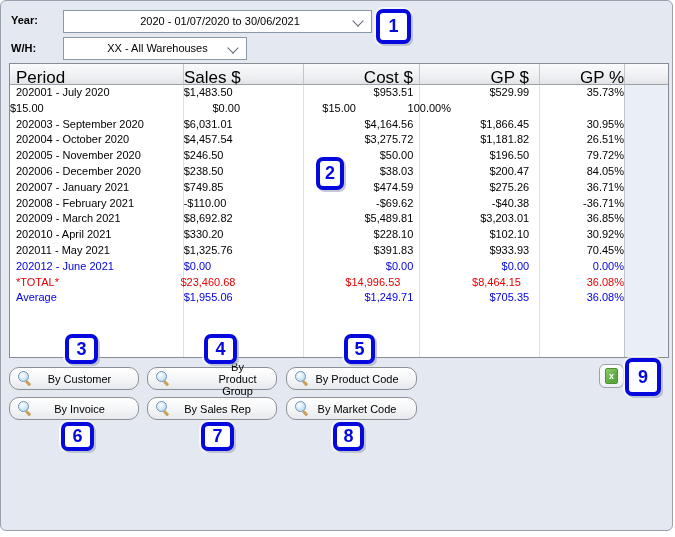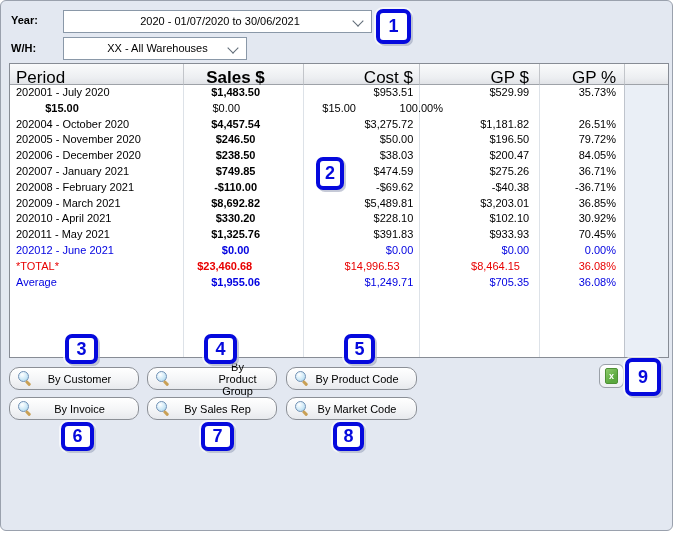--- a/index.html
+++ b/index.html
@@ -13,24 +13,24 @@
     border-bottom:1.6px solid #5f6b77;transform:rotate(45deg);}
   
   .grid{position:absolute;left:8px;top:62px;width:660px;height:295px;background:#eaeff6;
     border:1px solid #878c95;box-sizing:border-box;}
   .ghead{position:absolute;left:0;top:0;right:0;height:21px;display:flex;}
   .hc{box-sizing:border-box;font-size:17px;color:#000;padding-top:4px;
     background:linear-gradient(180deg,#fafbfc 0%,#eceef1 70%,#e1e3e7 100%);
     border-right:1px solid #c2c5ca;border-bottom:1px solid #9ea2a8;}
   .hc.fill{flex:1;border-right:none;}
   .c0{width:174px;padding-left:6px;text-align:left;}
-  .c1{width:120px;padding-right:16px;text-align:center;font-weight:bold;}
+  .c1{width:120px;padding-right:16px;text-align:left;}
   .c2{width:116px;padding-right:6px;text-align:right;}
   .c3{width:120px;padding-right:10px;text-align:right;}
-  .c4{width:85px;padding-right:8px;text-align:right;}
+  .c4{width:85px;text-align:right;}
   .gbody{position:absolute;left:0;top:21px;width:615px;height:272px;background:#fff;
     border-right:1px solid #bfc4cc;box-sizing:border-box;overflow:hidden;}
   .vline{position:absolute;top:0;bottom:0;width:1px;background:#dde2e8;}
   .row{display:flex;height:15.8px;line-height:15.8px;font-size:11px;color:#000;position:relative;z-index:1;}
   .row span{box-sizing:border-box;white-space:nowrap;overflow:hidden;}
   .row.blue{color:#0000e0;}
   .row.red{color:#e80000;gap:20px;}
   .drill{position:absolute;height:23px;box-sizing:border-box;border:1px solid #8b8f96;border-radius:10px;
     background:linear-gradient(180deg,#ffffff 0%,#f4f5f7 55%,#e7e9ed 100%);
     display:flex;align-items:center;font-size:11px;color:#000;cursor:default;
@@ -92,20 +92,27 @@
           <span class="c3">$529.99</span>
           <span class="c4">35.73%</span>
         </div>
         <div class="row">
           <span class="c1">$15.00</span>
           <span class="c2">$0.00</span>
           <span class="c3">$15.00</span>
           <span class="c4">100.00%</span>
         </div>
         <div class="row">
+          <span class="c0">202003 - September 2020</span>
+          <span class="c1">$6,031.01</span>
+          <span class="c2">$4,164.56</span>
+          <span class="c3">$1,866.45</span>
+          <span class="c4">30.95%</span>
+        </div>
+        <div class="row">
           <span class="c0">202004 - October 2020</span>
           <span class="c1">$4,457.54</span>
           <span class="c2">$3,275.72</span>
           <span class="c3">$1,181.82</span>
           <span class="c4">26.51%</span>
         </div>
         <div class="row">
           <span class="c0">202005 - November 2020</span>
           <span class="c1">$246.50</span>
           <span class="c2">$50.00</span>

